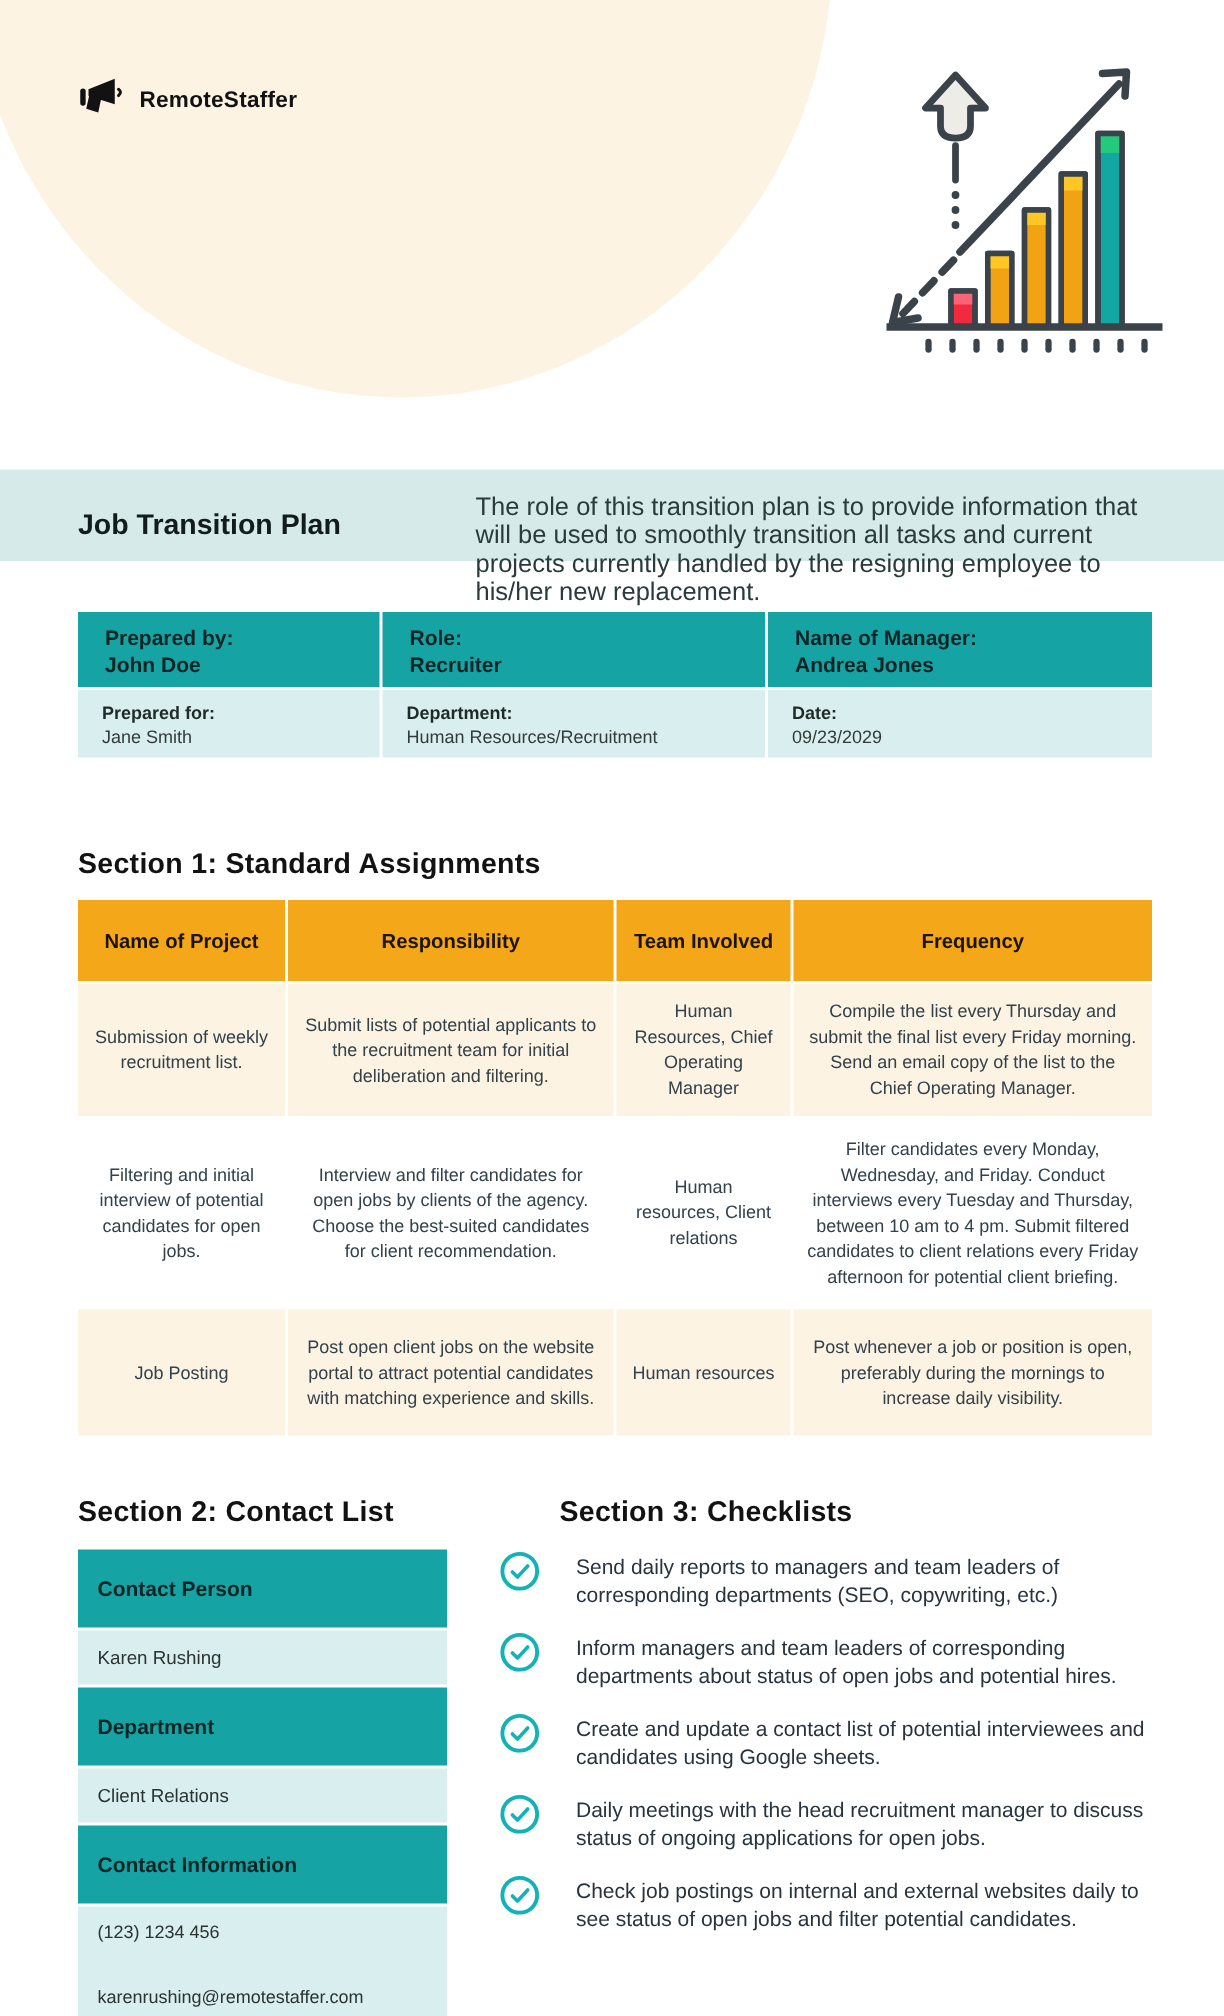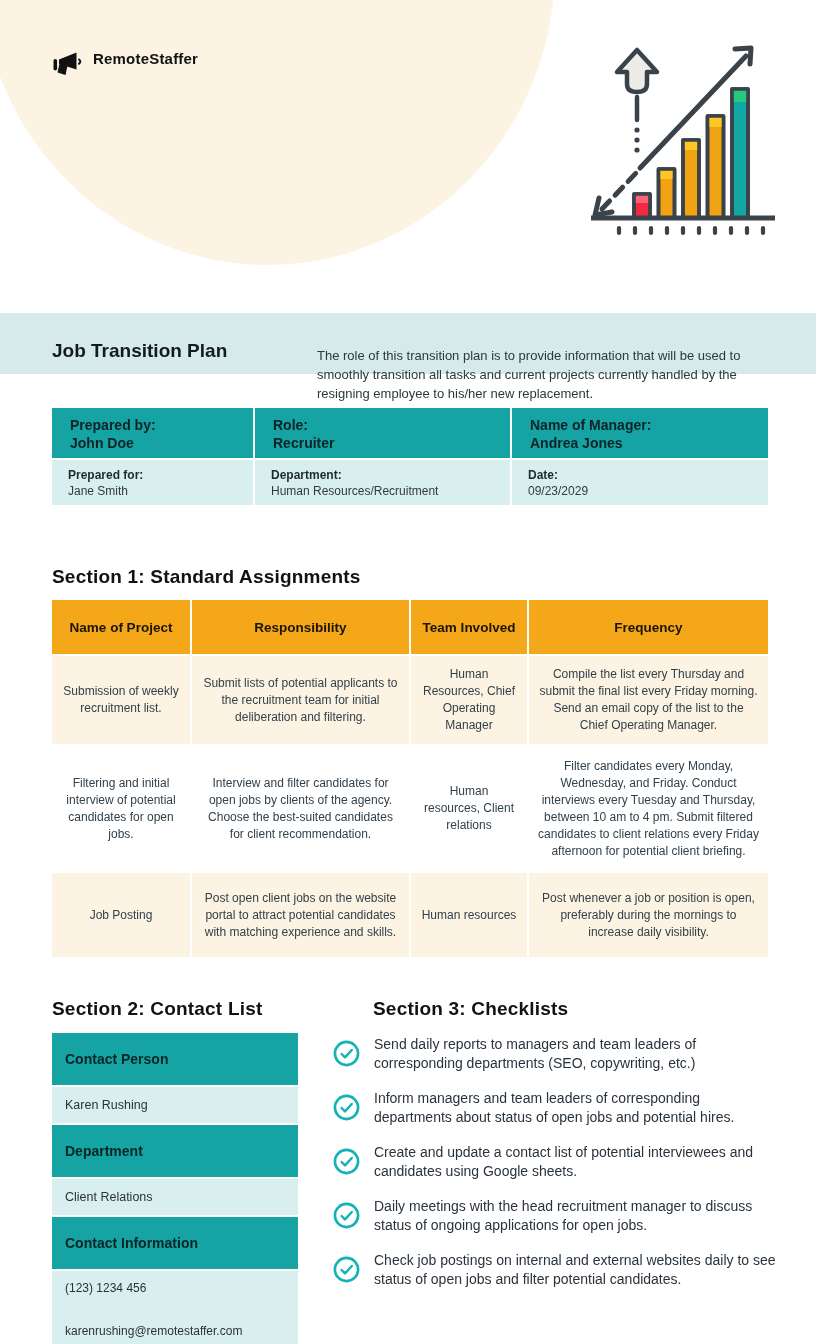--- a/index.html
+++ b/index.html
@@ -7,31 +7,31 @@
   .page {
     position:relative; width:816px; height:1344px; margin:0 auto;
     background:#ffffff; overflow:hidden;
     font-family:"Liberation Sans", sans-serif; color:#1c1c1c;
   }
   
   .hero-blob {
     position:absolute; left:-20px; top:-330px; width:575px; height:595px;
     border-radius:50%; background:#FCF3E3;
   }
-  .logo-row { position:absolute; left:52px; top:50px; display:flex; gap:11px; }
+  .logo-row { position:absolute; left:52px; top:50px; display:flex; align-items:center; gap:11px; }
   .logo-row .brand-name { font-size:15px; font-weight:bold; color:#121212; letter-spacing:0.2px; }
   .main-title {
     position:absolute; left:52px; top:126px; width:470px;
     font-size:36px; font-weight:bold; line-height:47px; color:#141414; letter-spacing:0.3px;
   }
   .chart-art { position:absolute; left:588px; top:34px; }
   
   .band { position:absolute; left:0; top:313px; width:816px; height:61px; background:#D6EAEA; }
   .band-title { position:absolute; left:52px; top:27px; font-size:19px; font-weight:bold; color:#121c1c; }
-  .band-desc  { position:absolute; left:317px; top:15px; width:452px; font-size:13px; line-height:19px; color:#2b3a3a;margin-top:18px; }
+  .band-desc  { position:absolute; left:317px; top:15px; width:452px; font-size:17px; line-height:19px; color:#2b3a3a; }
   
   .prep-table {
     position:absolute; left:52px; top:408px; width:716px;
     display:grid; grid-template-columns:201px 255px 256px; gap:2px;
   }
   .cell-teal { background:#16A3A3; height:50px; padding:8px 8px 0 18px; }
   .cell-teal .lbl, .cell-teal .val { font-size:14px; font-weight:bold; color:#0c2426; line-height:18px; }
   .cell-light { background:#D9EFEF; height:45px; padding:7px 8px 0 16px; }
   .cell-light .lbl { font-size:12px; font-weight:bold; color:#1f2a2a; line-height:16px; }
   .cell-light .val { font-size:12px; color:#333a3a; line-height:16px; }
@@ -59,21 +59,21 @@
   
   .contact-table { position:absolute; left:52px; top:1033px; width:246px; display:flex; flex-direction:column; gap:2px; }
   .c-head { background:#16A3A3; height:52px; display:flex; align-items:center; padding-left:13px;
             font-size:14px; font-weight:bold; color:#062527; }
   .c-val  { background:#D9EFEF; height:36px; display:flex; align-items:center; padding-left:13px;
             font-size:12.5px; color:#2b3333; }
   .c-val-block { background:#D9EFEF; padding:10px 13px 12px 13px; display:flex; flex-direction:column; gap:29px;justify-content:space-between; }
   .c-val-block div { font-size:12px; color:#2b3333; }
   
   .checklist { position:absolute; left:333px; top:1034px; width:444px; display:flex; flex-direction:column; gap:16px; }
-  .check-item { display:flex; gap:14px; align-items:center; }
+  .check-item { display:flex; gap:24px; align-items:flex-start; }
   .check-item .txt { font-size:14px; line-height:18.5px; color:#29333d; padding-top:1px; }
   .check-item svg { flex:0 0 auto; }
 </style>
 </head>
 <body>
 
 <div class="page">
 
   <div class="hero-blob"></div>
 

